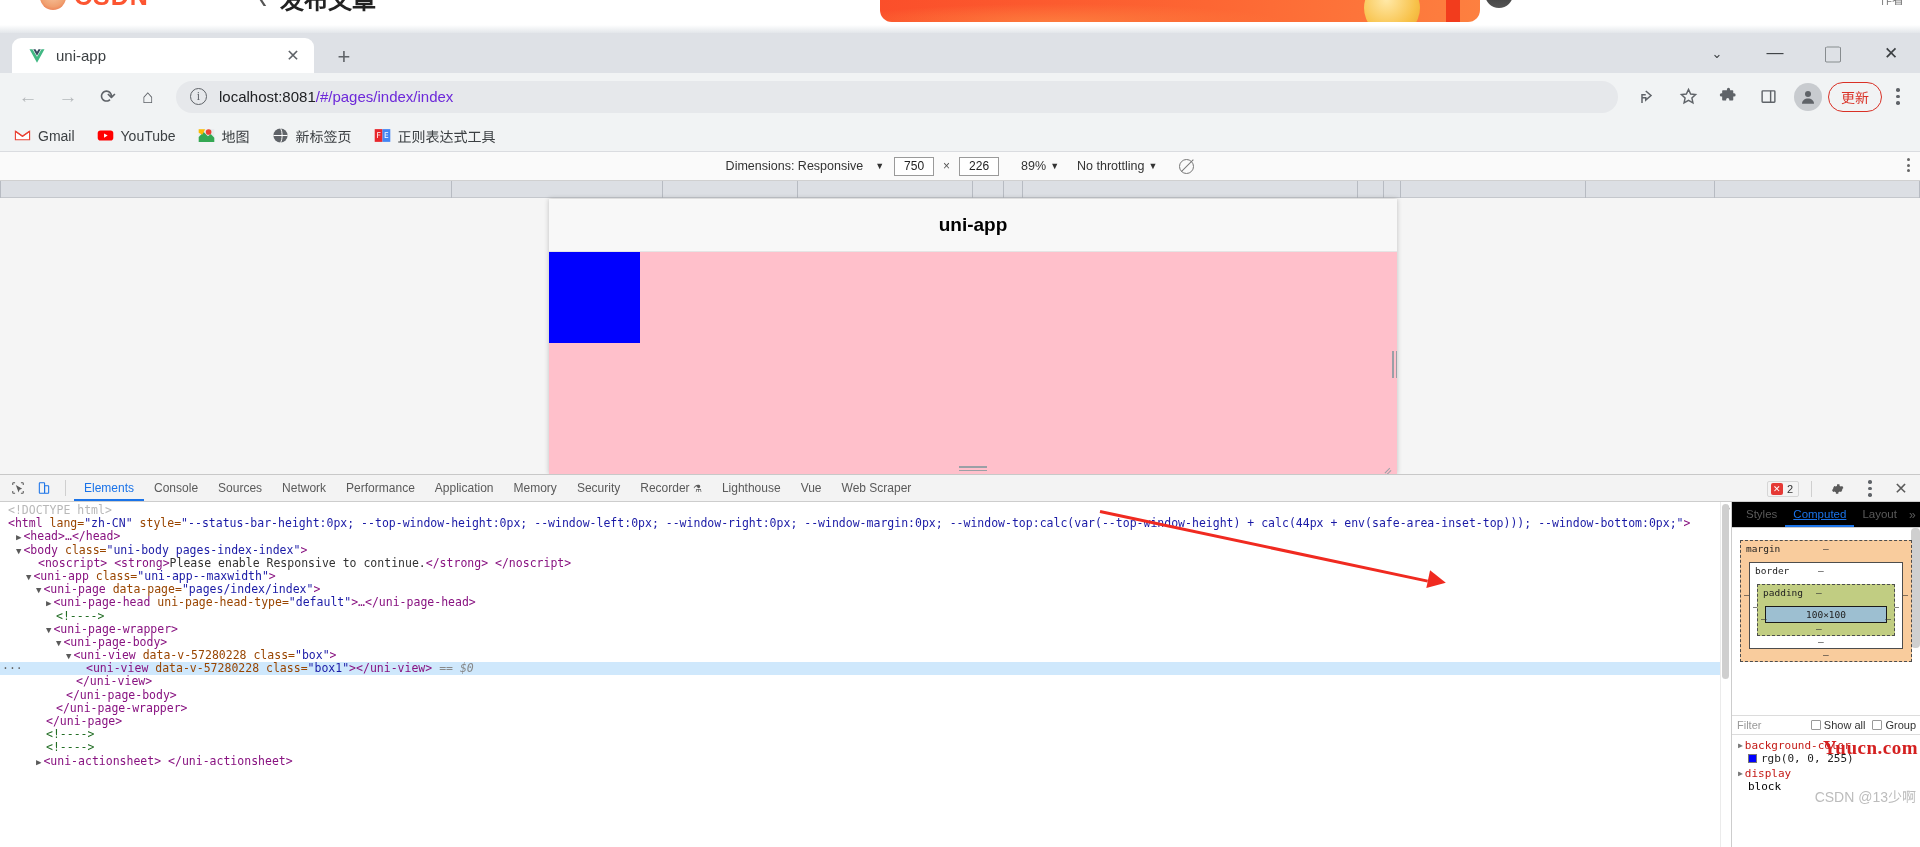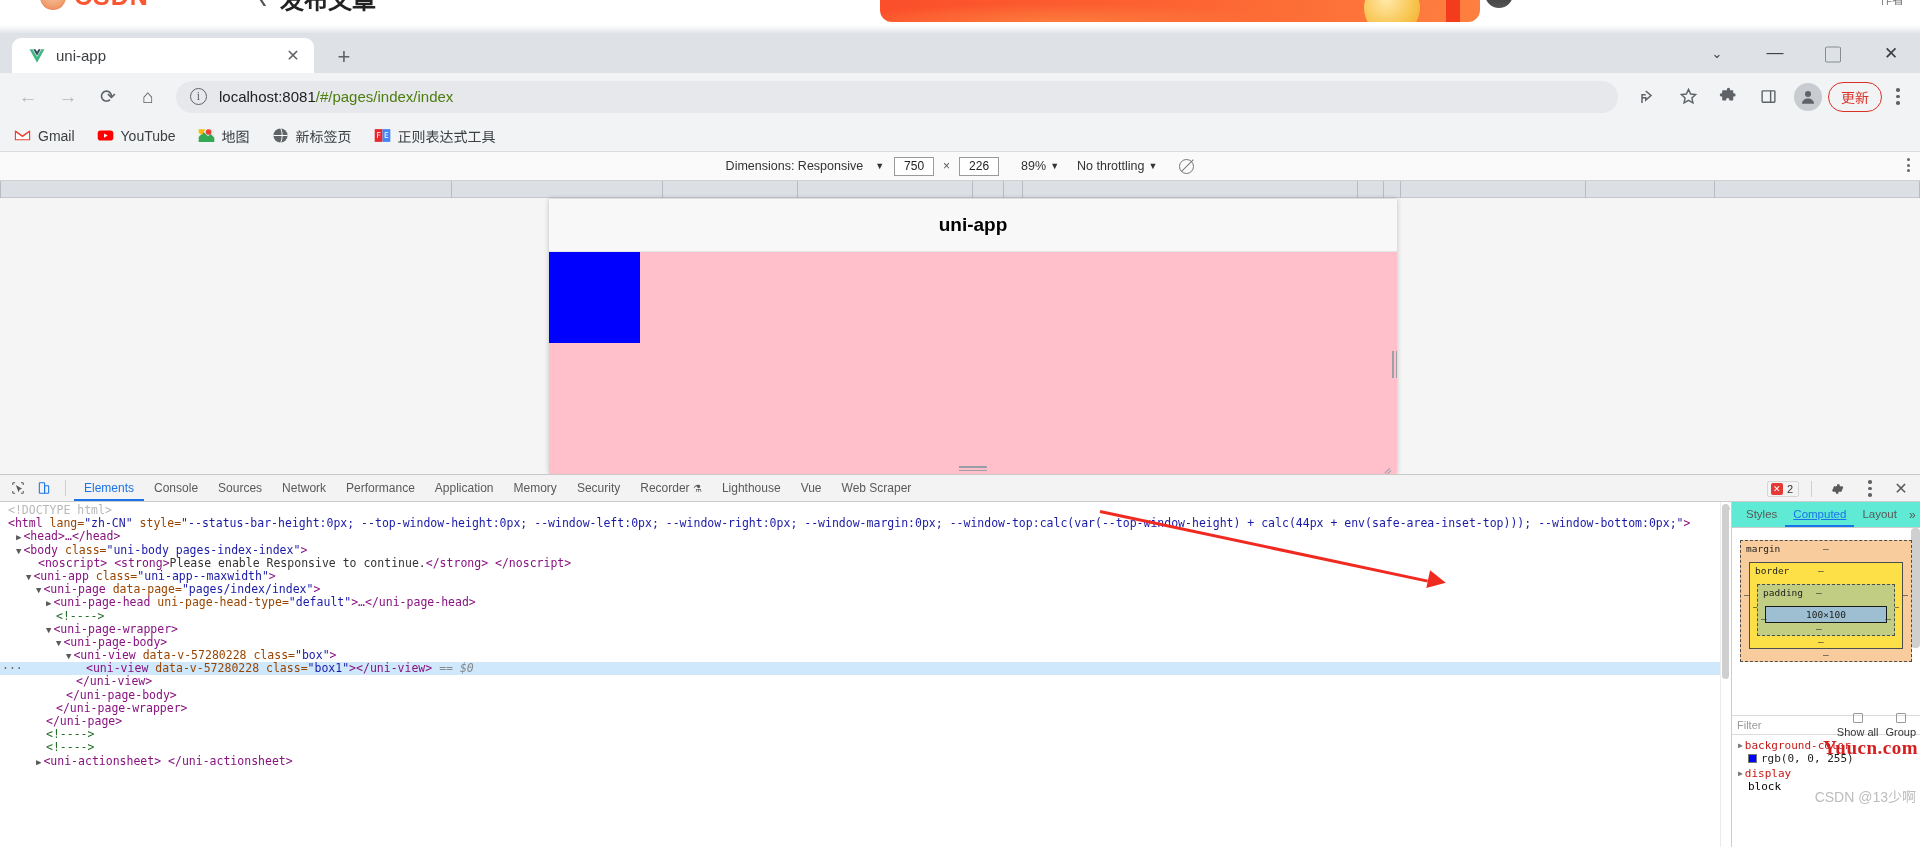--- a/index.html
+++ b/index.html
@@ -124,21 +124,21 @@
     background: #e6e8eb; border-radius: 16px;
     display: flex; align-items: center; padding: 0 14px;
   }
   .omni-info {
     width: 17px; height: 17px; border-radius: 50%;
     border: 1.5px solid #5f6368; color: #5f6368;
     font-size: 12px; line-height: 14px; text-align: center;
     margin-right: 12px; font-family: "Liberation Serif", serif; flex: none;
   }
   .omni-url { font-size: 15px; color: #202124; white-space: nowrap; }
-  .omni-url .dim { color: #4d7c0f; }
+  .omni-url .dim { color: #6d28d9; }
   .tb-icon {
     width: 34px; height: 34px; margin: 0 3px;
     display: flex; align-items: center; justify-content: center;
     color: #5f6368; font-size: 17px; cursor: pointer; flex: none;
   }
   .avatar-btn {
     width: 28px; height: 28px; border-radius: 50%; background: #c8cbcf;
     display: flex; align-items: center; justify-content: center;
     margin: 0 6px; flex: none; cursor: pointer;
   }
@@ -309,41 +309,41 @@
     position: absolute; right: 1px; color: #9a9a9a; font-size: 8px;
   }
   .dom-scroll .up { top: 0; }
 
   
   .styles-pane {
     width: 189px; border-left: 1px solid #cdcdcd; background: #fff;
     position: relative; flex: none;
   }
   .sp-tabs {
-    height: 26px; background: #5eead4; border-bottom: 1px solid #cdcdcd;
+    height: 26px; background: #000000; border-bottom: 1px solid #cdcdcd;
     display: flex; align-items: center; padding-left: 6px;
   }
   .sp-tab {
     padding: 0 8px; height: 25px; line-height: 25px; font-size: 11.5px;
     color: #5a5a5a; cursor: pointer; white-space: nowrap;
   }
   .sp-tab.active { color: #1a73e8; box-shadow: inset 0 -2px 0 #1a73e8; text-decoration: underline; }
   .sp-more { margin-left: 4px; color: #5a5a5a; font-size: 12px; cursor: pointer; }
 
   .boxmodel-wrap { padding: 12px 8px 6px 8px; position: relative; }
   .bm-margin {
     background: #f9cc9d; border: 1px dashed #4d4d4d;
     padding: 12px 8px 12px 8px; position: relative;
   }
   .bm-label {
     position: absolute; left: 5px; top: 2px; font-size: 9.5px; color: #222;
     font-family: "DejaVu Sans Mono", monospace;
   }
   .bm-border {
-    background: #fde047; border: 1px solid #4d4d4d;
+    background: #ffffff; border: 1px solid #4d4d4d;
     padding: 12px 7px 12px 7px; position: relative; margin-top: 9px; text-align: right;
   }
   .bm-padding {
     background: #c1cd82; border: 1px dashed #4d4d4d;
     padding: 12px 7px 12px 7px; position: relative; margin-top: 9px;
   }
   .bm-content {
     background: #9dbfd1; border: 1px solid #1a1a1a;
     height: 17px; display: flex; align-items: center; justify-content: center;
     font-size: 9.5px; color: #222; margin-top: 9px;
@@ -368,21 +368,21 @@
     border-left: 18px solid #f02a20; transform: rotate(12deg);
   }
 
   .sp-filterbar {
     position: absolute; left: 0; top: 213px; width: 189px; height: 20px;
     border-top: 1px solid #dcdcdc; border-bottom: 1px solid #dcdcdc;
     display: flex; align-items: center; padding: 0 5px;
     font-size: 11px; color: #666; background: #fff;
   }
   .sp-filter-input { flex: 1; color: #999; }
-  .sp-check { display: flex; align-items: center; gap: 3px; margin-left: 7px; color: #333; flex-direction: column; }
+  .sp-check { display: flex; align-items: center; gap: 3px; margin-left: 7px; color: #333; }
   .sp-check .bx {
     width: 10px; height: 10px; border: 1px solid #999; border-radius: 1px; display:block;
   }
   .sp-props {
     position: absolute; left: 0; top: 234px; width: 189px;
     font-family: "DejaVu Sans Mono", monospace; font-size: 11px;
     padding: 3px 0 0 6px;
   }
   .prop-name { color: #c41a16; }
   .prop-val  { color: #222; display: flex; align-items: center; gap: 4px; }

